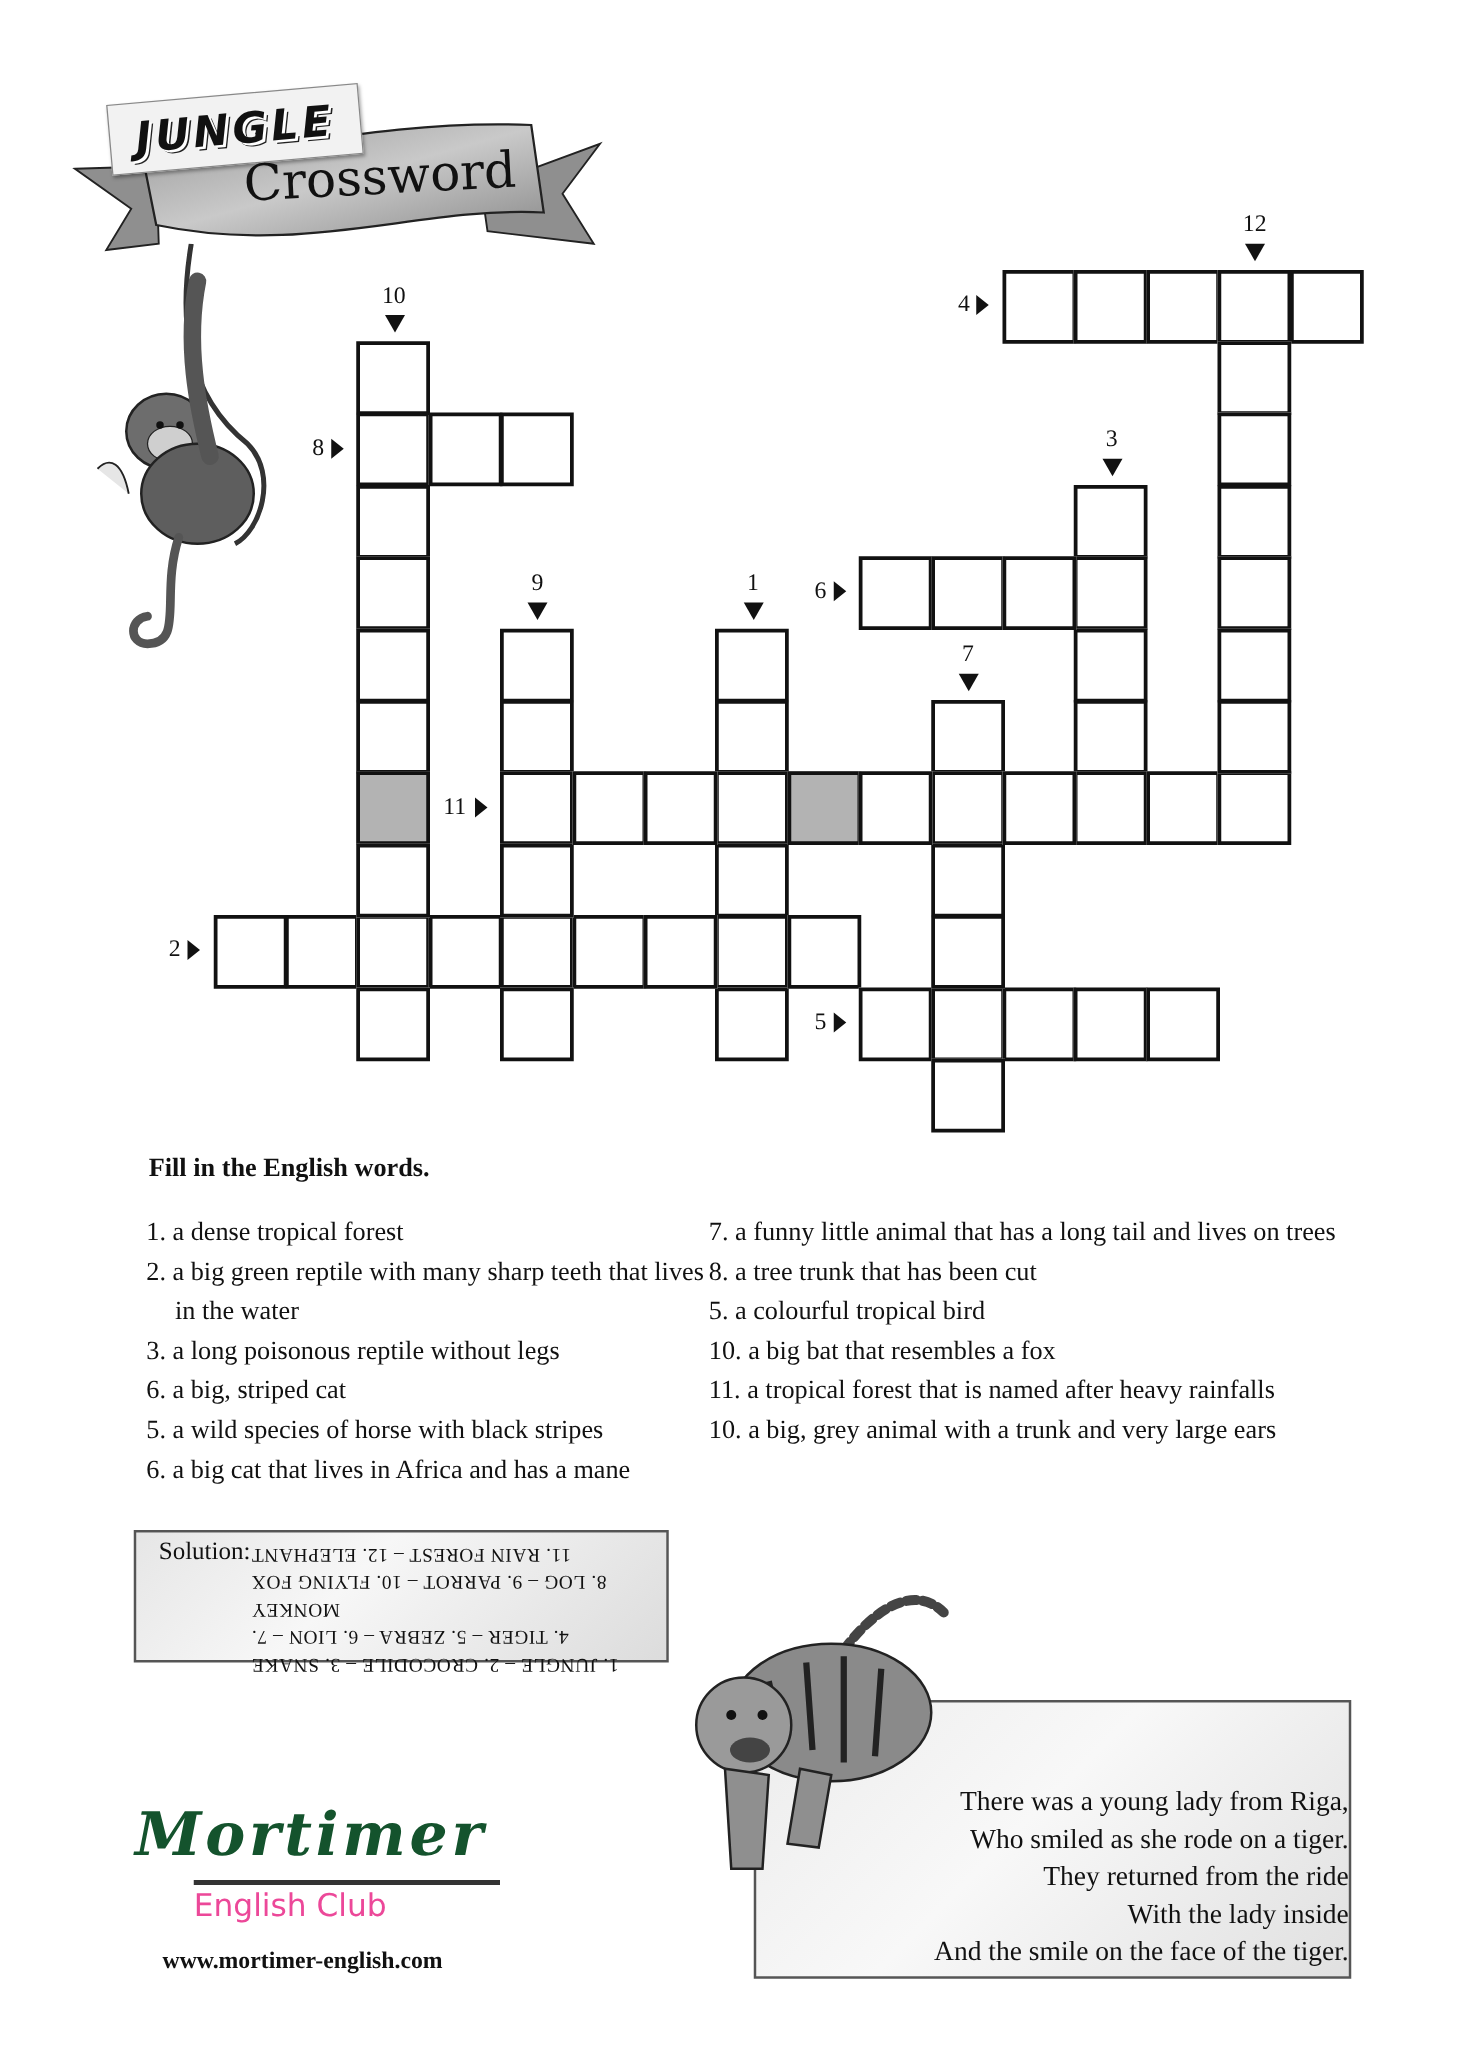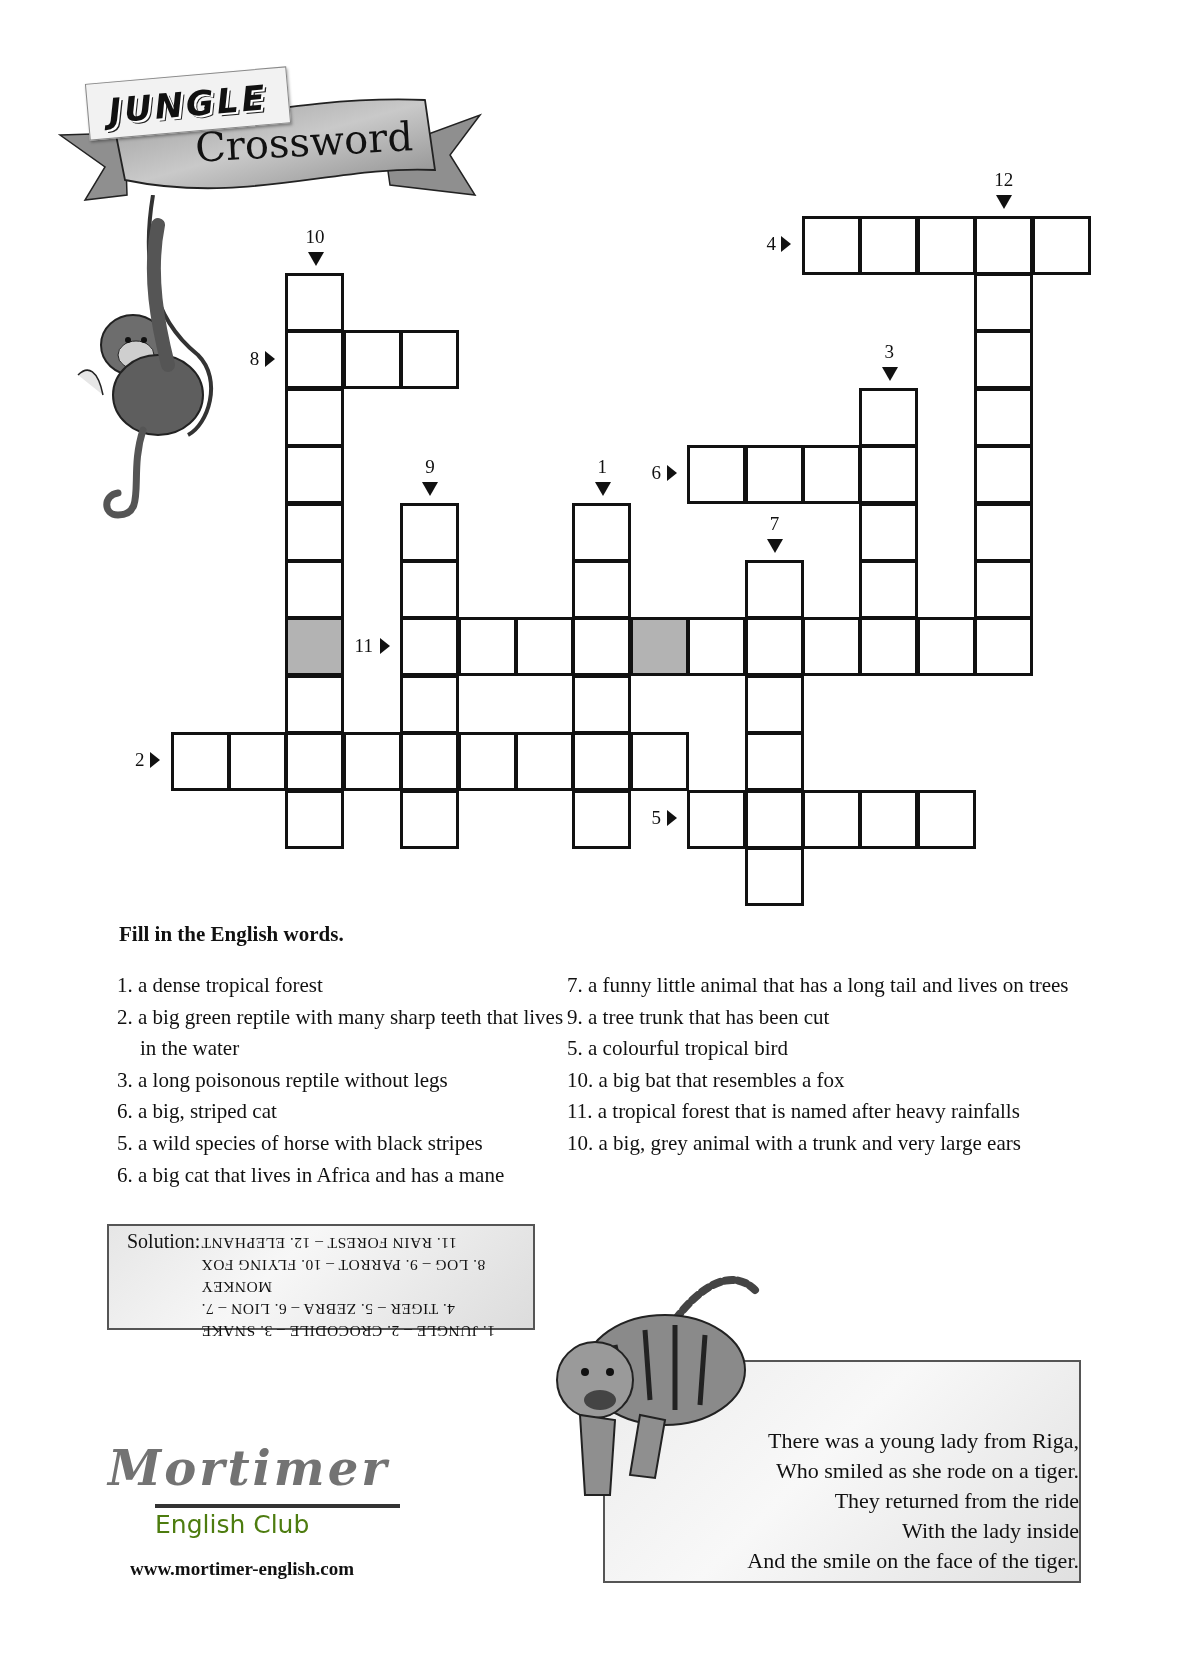--- a/index.html
+++ b/index.html
@@ -40,23 +40,23 @@
   
   #tiger { left:555px; top:1260px; width:220px; height:250px; }
   
   #limerick-box { left:603px; top:1360px; width:478px; height:223px; box-sizing:border-box;
     border:2px solid #555; background:linear-gradient(135deg,#ececec,#f8f8f8 45%,#e0e0e0); }
   #limerick-title { position:absolute; left:0; right:0; top:22px; padding-left:40px; text-align:center; font-weight:bold; font-size:21px; }
   #limerick-lines { position:absolute; left:0; right:0; top:64px; padding-left:40px; text-align:right; font-size:22px; line-height:30px; }
   
   #logo { left:100px; top:1440px; width:310px; height:110px; }
   #logo-word { position:absolute; left:8px; top:0; font-family:"DejaVu Serif", serif; font-size:48px; font-weight:bold;
-    color:#737373; letter-spacing:3px; font-style:italic; }
+    color:#14532d; letter-spacing:3px; font-style:italic; }
   #logo-underline { position:absolute; left:55px; top:64px; width:245px; height:4px; background:#333; }
-  #logo-sub { position:absolute; left:55px; top:70px; font-family:"DejaVu Sans", sans-serif; font-size:25px; color:#4d7c0f; }
+  #logo-sub { position:absolute; left:55px; top:70px; font-family:"DejaVu Sans", sans-serif; font-size:25px; color:#ec4899; }
   #website { left:130px; top:1558px; font-weight:bold; font-size:19px; }
 </style>
 </head>
 <body>
 
 <div id="banner" class="abs">
   <svg width="440" height="160" style="position:absolute;left:0;top:0;">
     <defs>
       <linearGradient id="rib" x1="0" y1="0" x2="1" y2="1">
         <stop offset="0" stop-color="#9a9a9a"></stop>
@@ -181,21 +181,21 @@
 <div id="clues-left" class="clue-col">
   <div class="clue">1. a dense tropical forest</div>
   <div class="clue">2. a big green reptile with many sharp teeth that lives in the water</div>
   <div class="clue">3. a long poisonous reptile without legs</div>
   <div class="clue">6. a big, striped cat</div>
   <div class="clue">5. a wild species of horse with black stripes</div>
   <div class="clue">6. a big cat that lives in Africa and has a mane</div>
 </div>
 <div id="clues-right" class="clue-col">
   <div class="clue">7. a funny little animal that has a long tail and lives on trees</div>
-  <div class="clue">9. a tree trunk that has been cut</div>
+  <div class="clue">8. a tree trunk that has been cut</div>
   <div class="clue">5. a colourful tropical bird</div>
   <div class="clue two">10. a big bat that resembles a fox</div>
   <div class="clue two">11. a tropical forest that is named after heavy rainfalls</div>
   <div class="clue two">10. a big, grey animal with a trunk and very large ears</div>
 </div>
 
 <div id="solution-box" class="abs">
   <div id="solution-label">Solution:</div>
   <div id="solution-text">
     <div>1. JUNGLE – 2. CROCODILE  – 3. SNAKE</div>

